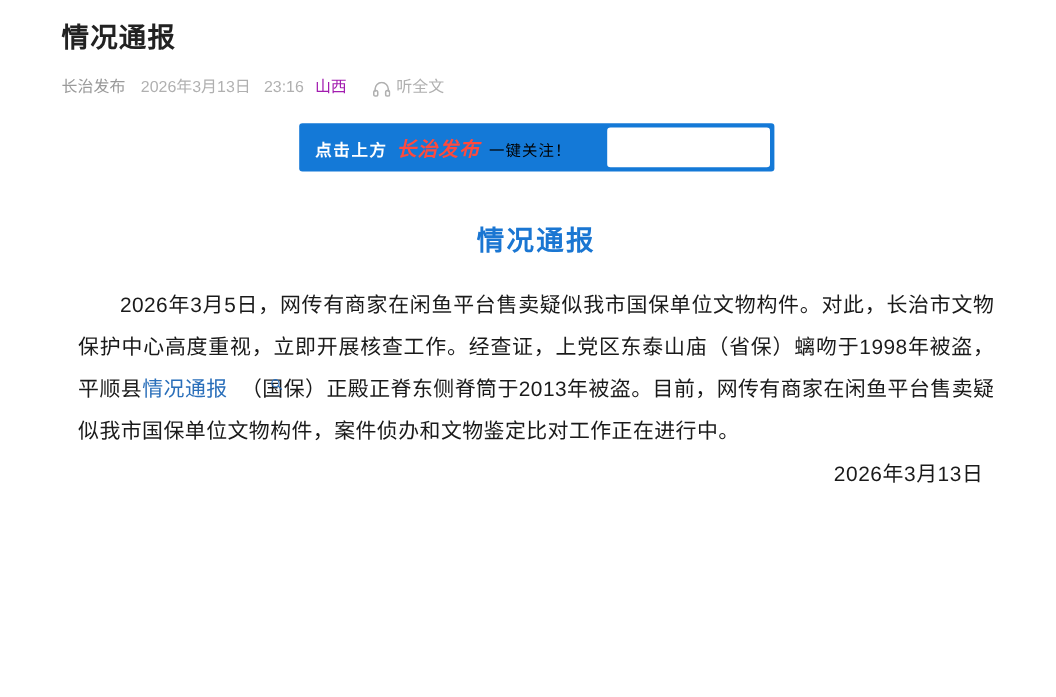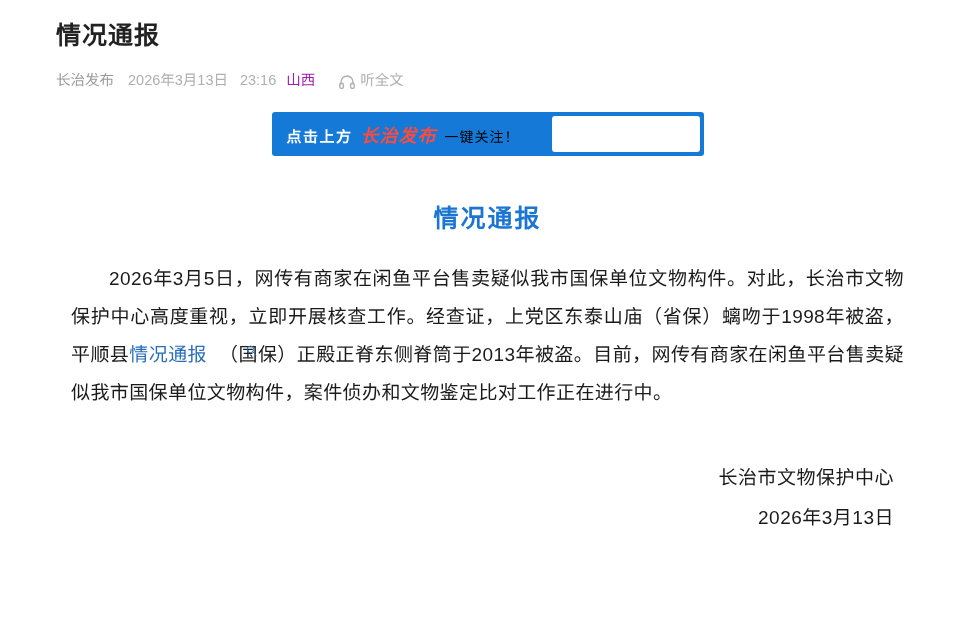--- a/index.html
+++ b/index.html
@@ -236,17 +236,16 @@
 
     <div class="paragraph">
       <span>2026年3月5日，网传有商家在闲鱼平台售卖疑似我市国保单位文物构件。对此，长治市文物保护中心高度重视，立即开展核查工作。经查证，上党区东泰山庙（省保）螭吻于1998年被盗，平顺县</span><span class="kw-link">情况通报</span><span class="kw-search-icon">
         <svg width="11" height="11" viewBox="0 0 11 11" xmlns="http://www.w3.org/2000/svg">
           <circle cx="4.4" cy="4.4" r="3.3" fill="none" stroke="#2a6fba" stroke-width="1"></circle>
           <line x1="6.9" y1="6.9" x2="10" y2="10" stroke="#2a6fba" stroke-width="1" stroke-linecap="round"></line>
         </svg>
       </span><span>（国保）正殿正脊东侧脊筒于2013年被盗。目前，网传有商家在闲鱼平台售卖疑似我市国保单位文物构件，案件侦办和文物鉴定比对工作正在进行中。</span>
     </div>
 
-    <div class="signature">长治市文物保护中心</div>
     <div class="sig-date">2026年3月13日</div>
 
   </div>
 </div>
 
 </body></html>

